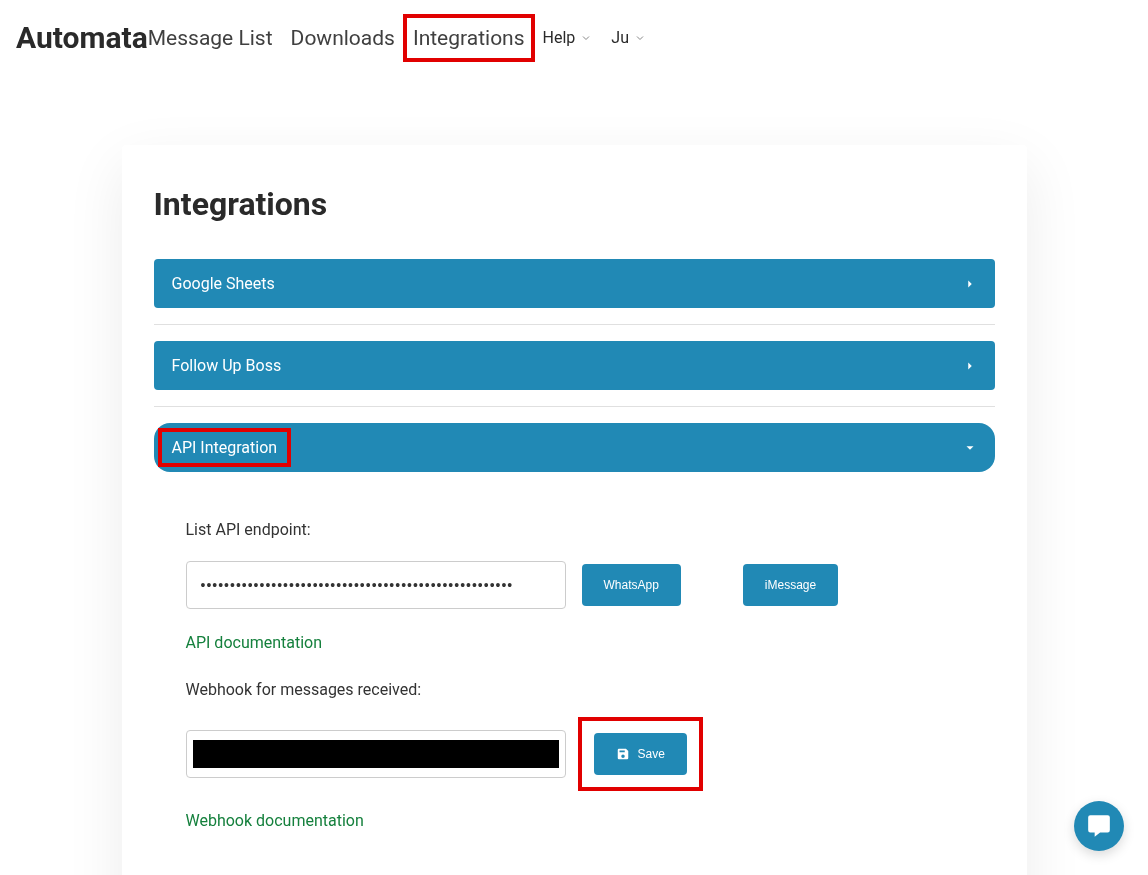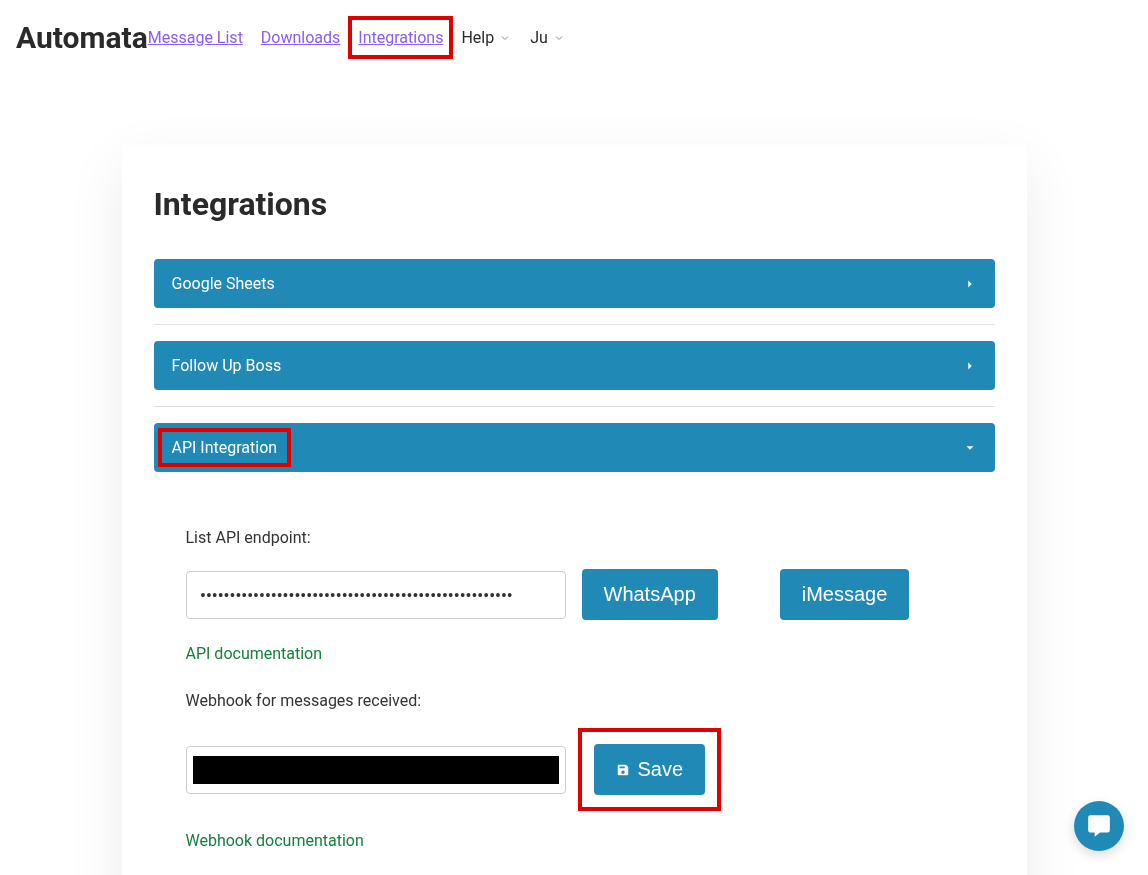--- a/index.html
+++ b/index.html
@@ -22,24 +22,23 @@
       font-size: 30px;
       font-weight: 700;
       color: #2a2a2a;
     }
     .nav {
       display: flex;
       align-items: center;
       gap: 18px;
     }
     .nav-link {
-      color: #8b5cf6;
-      font-size: 16px;
-      cursor: pointer;
-      text-decoration: underline;
+      color: #404040;
+      font-size: 21px;
+      cursor: pointer;
     }
     .nav-link.active {
       outline: 4px solid #e10000;
       outline-offset: 6px;
       padding: 2px 0;
     }
     .nav-dropdown {
       display: flex;
       align-items: center;
       gap: 4px;
@@ -91,21 +90,22 @@
     .accordion-header .arrow {
       display: flex;
       align-items: center;
     }
     .accordion-header .arrow svg {
       width: 14px;
       height: 14px;
       fill: #fff;
     }
     .accordion-item.expanded .accordion-header {
-      margin-bottom: 8px;
+      margin-bottom: 0;
+      border-radius: 16px;
     }
     .red-box {
       outline: 4px solid #e10000;
       outline-offset: 2px;
     }
     .accordion-body {
       padding: 48px 32px 0;
     }
     .field-label {
       font-size: 16px;
@@ -127,21 +127,21 @@
       font-size: 14px;
       color: #333;
       letter-spacing: 1px;
     }
     .btn {
       background: #2189b5;
       color: #fff;
       border: none;
       padding: 14px 22px;
       border-radius: 4px;
-      font-size: 20px;
+      font-size: 12px;
       cursor: pointer;
       display: inline-flex;
       align-items: center;
       gap: 8px;
     }
     .btn-gap {
       margin-left: 46px;
     }
     .doc-link {
       color: #15803d;

